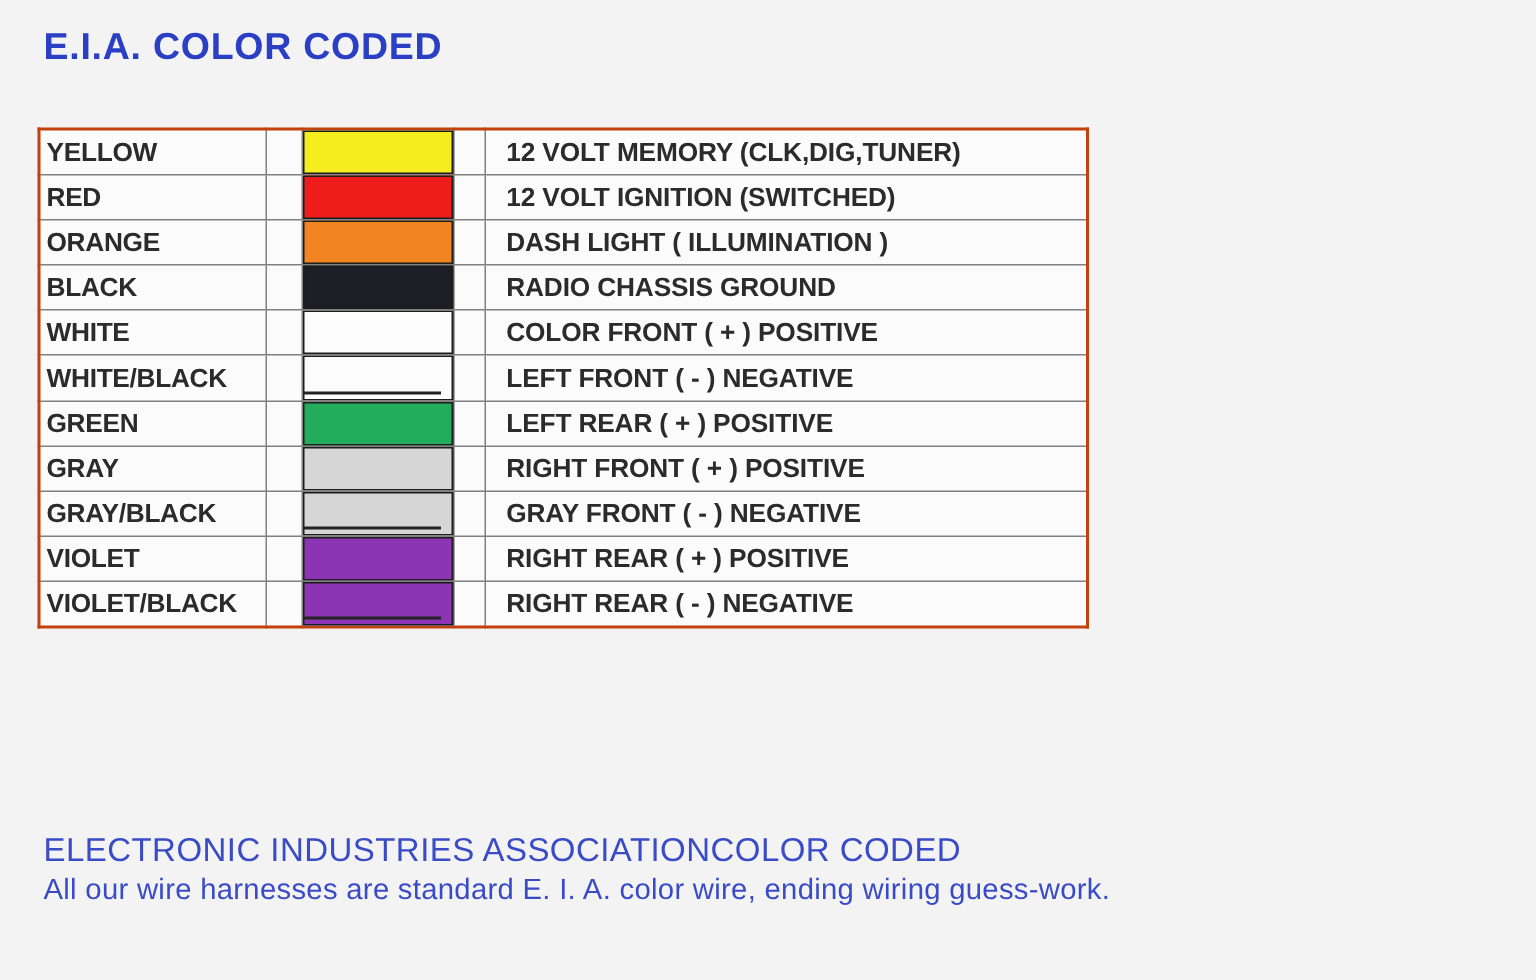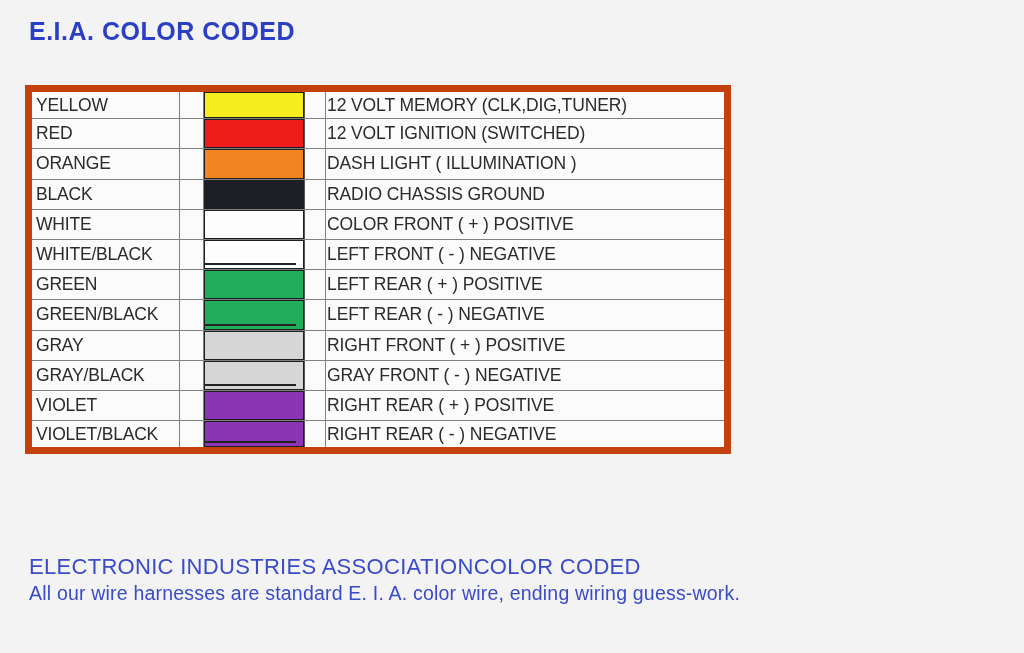--- a/index.html
+++ b/index.html
@@ -49,37 +49,38 @@
   .wire-table td {
     border: 1px solid #808080;
     padding: 0;
     vertical-align: middle;
     font-size: 17.5px;
     color: #2b2b2b;
     background: #fbfbfb;
   }
   
   .wire-table {
-    border: 7px solid #c2410c;
+    border: 2px solid #c2410c;
     box-sizing: border-box;
+    font-weight: bold;
   }
 
   .col-name   { width: 151px; }
   .col-gap1   { width: 24px;  }
   .col-sw     { width: 101px; }
   .col-gap2   { width: 21px;  }
   .col-desc   { width: 402px; }
 
   td.name-cell {
     padding-left: 4px;
     white-space: nowrap;
     letter-spacing: -0.2px;
   }
   td.desc-cell {
-    padding-left: 1px;
+    padding-left: 14px;
     white-space: nowrap;
     letter-spacing: -0.1px;
   }
   td.gap-cell { border-left: 1px solid #808080; border-right: 1px solid #808080; }
 
   td.swatch-cell {
     padding: 0;
     position: relative;
     border-left: 1px solid #555;
     border-right: 1px solid #555;
@@ -193,30 +194,20 @@
         <tr>
           <td class="name-cell">GREEN</td>
           <td class="gap-cell"></td>
           <td class="swatch-cell">
             <div class="swatch framed" style="background: rgb(34, 173, 92);"></div>
           </td>
           <td class="gap-cell"></td>
           <td class="desc-cell">LEFT REAR ( + ) POSITIVE</td>
         </tr>
         <tr>
-          <td class="name-cell">GREEN/BLACK</td>
-          <td class="gap-cell"></td>
-          <td class="swatch-cell">
-            <div class="swatch framed" style="background: rgb(34, 173, 92);"></div>
-            <div class="stripe" style="background: rgb(35, 35, 35);"></div>
-          </td>
-          <td class="gap-cell"></td>
-          <td class="desc-cell">LEFT REAR ( -  ) NEGATIVE</td>
-        </tr>
-        <tr>
           <td class="name-cell">GRAY</td>
           <td class="gap-cell"></td>
           <td class="swatch-cell">
             <div class="swatch framed" style="background: rgb(214, 214, 214);"></div>
           </td>
           <td class="gap-cell"></td>
           <td class="desc-cell">RIGHT FRONT ( + ) POSITIVE</td>
         </tr>
         <tr>
           <td class="name-cell">GRAY/BLACK</td>

